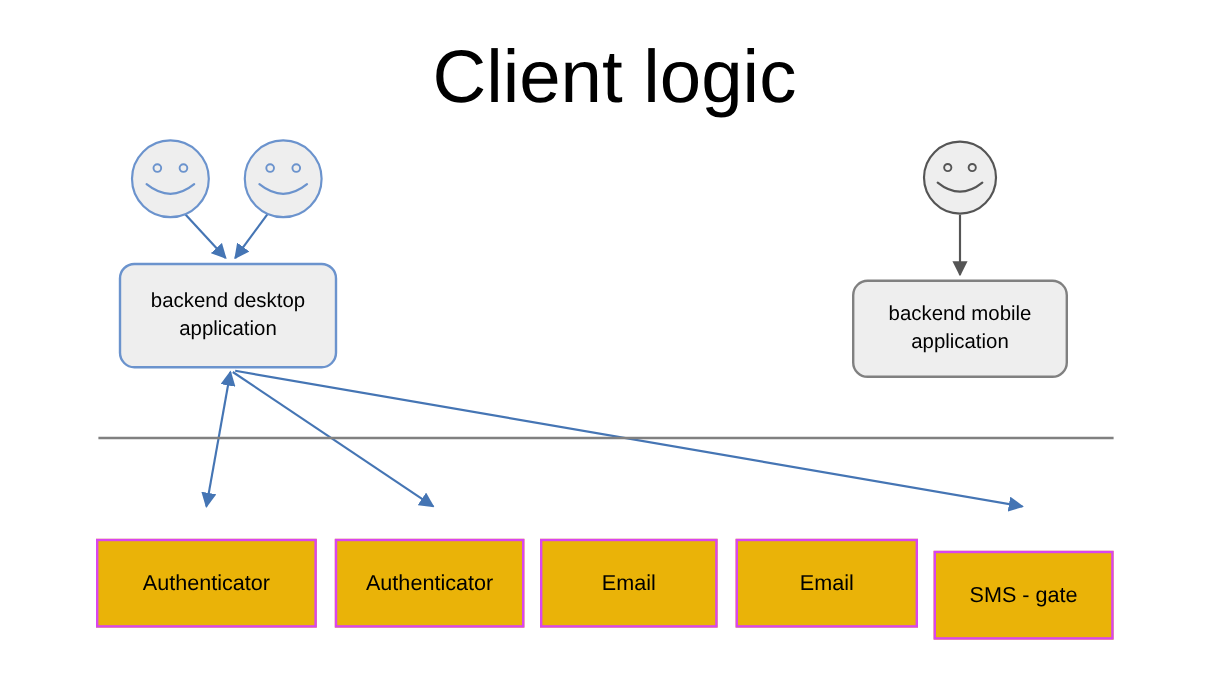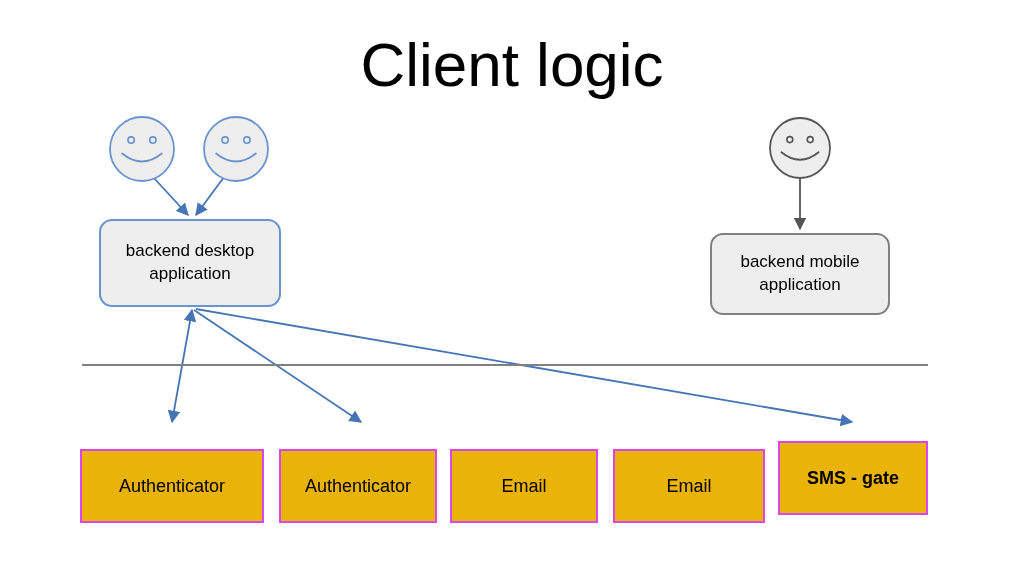--- a/index.html
+++ b/index.html
@@ -158,17 +158,17 @@
   </div>
 
   <div class="node service-box" style="left:450px; top:426px; width:148px; height:74px;">
     <span class="node-label">Email</span>
   </div>
 
   <div class="node service-box" style="left:613px; top:426px; width:152px; height:74px;">
     <span class="node-label">Email</span>
   </div>
 
-  <div class="node service-box" style="left:778px; top:418px; width:150px; height:74px;font-weight:bold;">
+  <div class="node service-box" style="left:778px; top:436px; width:150px; height:74px;">
     <span class="node-label">SMS - gate</span>
   </div>
 
 </div>
 
 </body></html>

